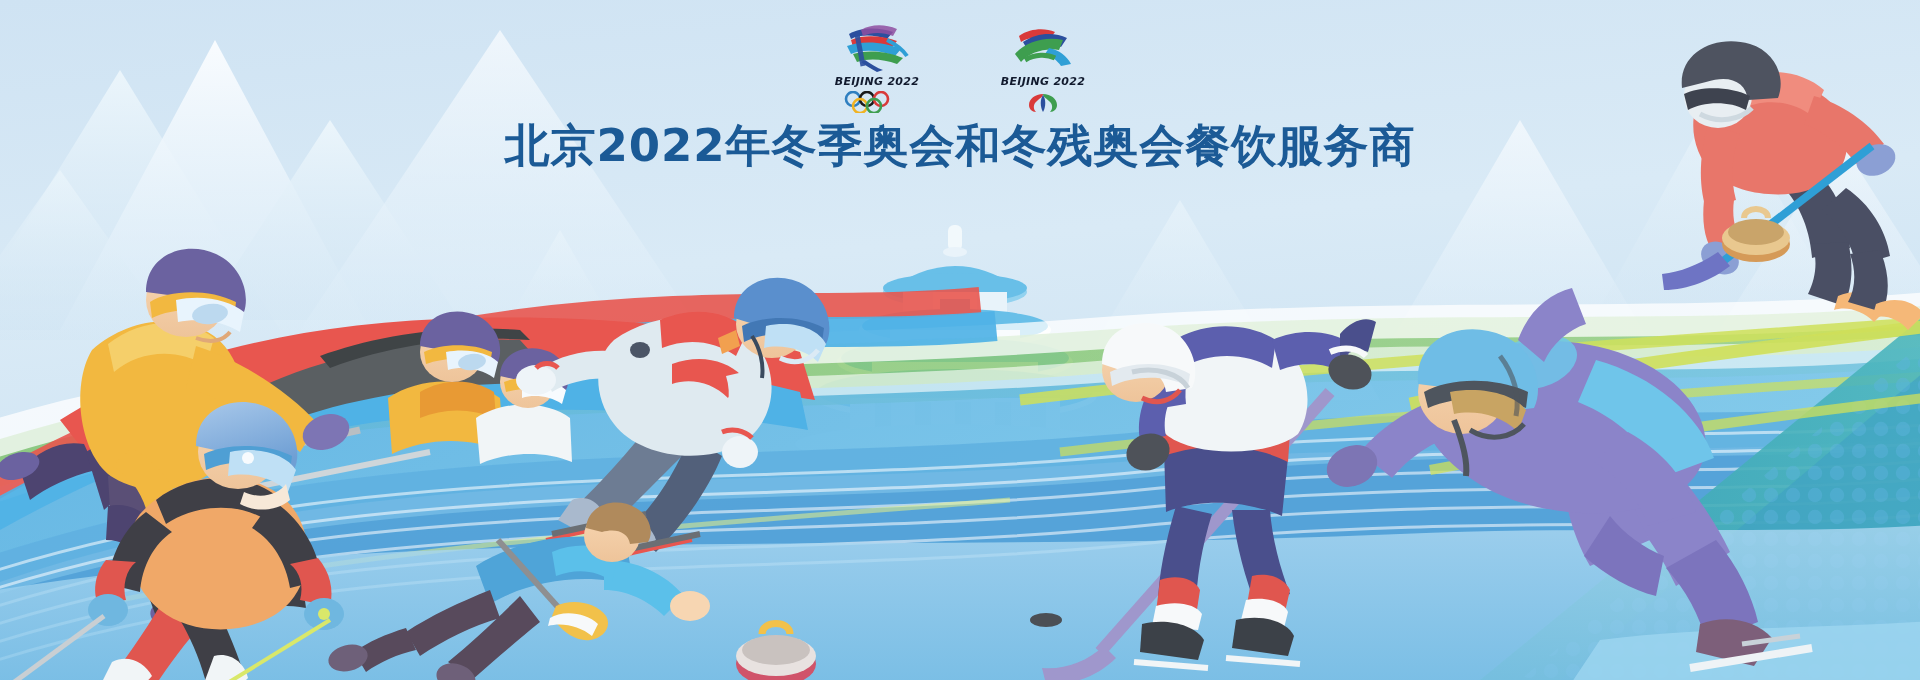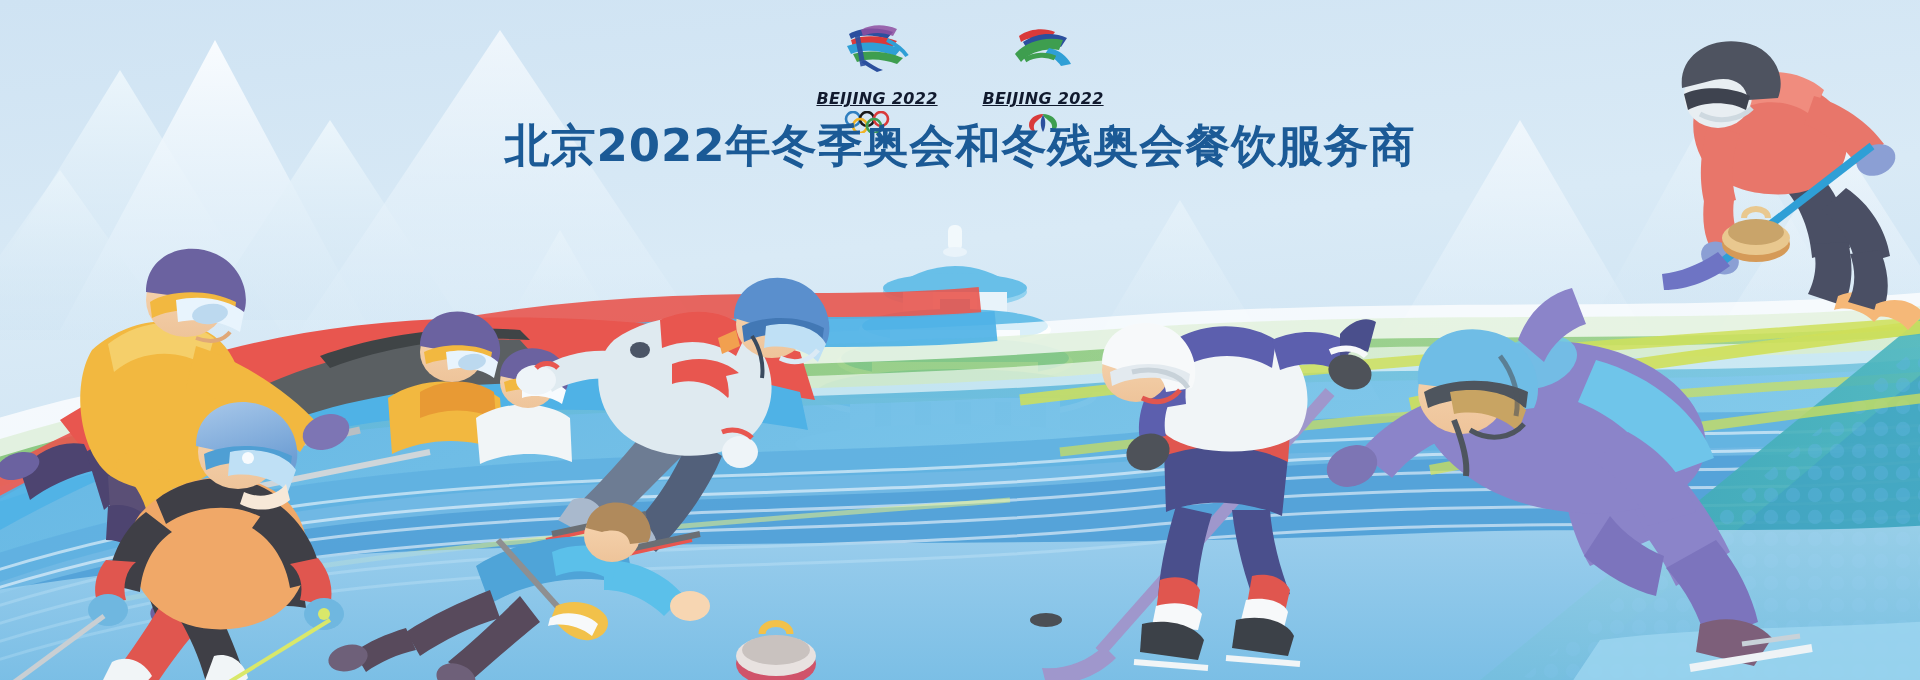--- a/index.html
+++ b/index.html
@@ -30,23 +30,23 @@
   
   #emblems{
     position:absolute;left:0;top:22px;width:1920px;
     display:flex;justify-content:center;align-items:flex-start;
     gap:58px;z-index:60;
   }
   .emblem{width:108px;display:flex;flex-direction:column;align-items:center;}
   .emblem-mark{height:50px;width:100px;position:relative;}
   .emblem-word{
     font-family:"DejaVu Sans","Liberation Sans",sans-serif;
-    font-size:16px;font-weight:bold;font-style:italic;
+    font-size:11px;font-weight:bold;font-style:italic;
     color:#111a2e;letter-spacing:.3px;
-    margin-top:17px;white-space:nowrap;text-decoration:underline;
+    margin-top:3px;white-space:nowrap;
   }
   .emblem-sub{margin-top:3px;height:22px;}
 </style>
 </head>
 <body>
 
 <div id="banner">
 
   <svg class="layer" viewBox="0 0 1920 680" preserveAspectRatio="none">
     <defs>

